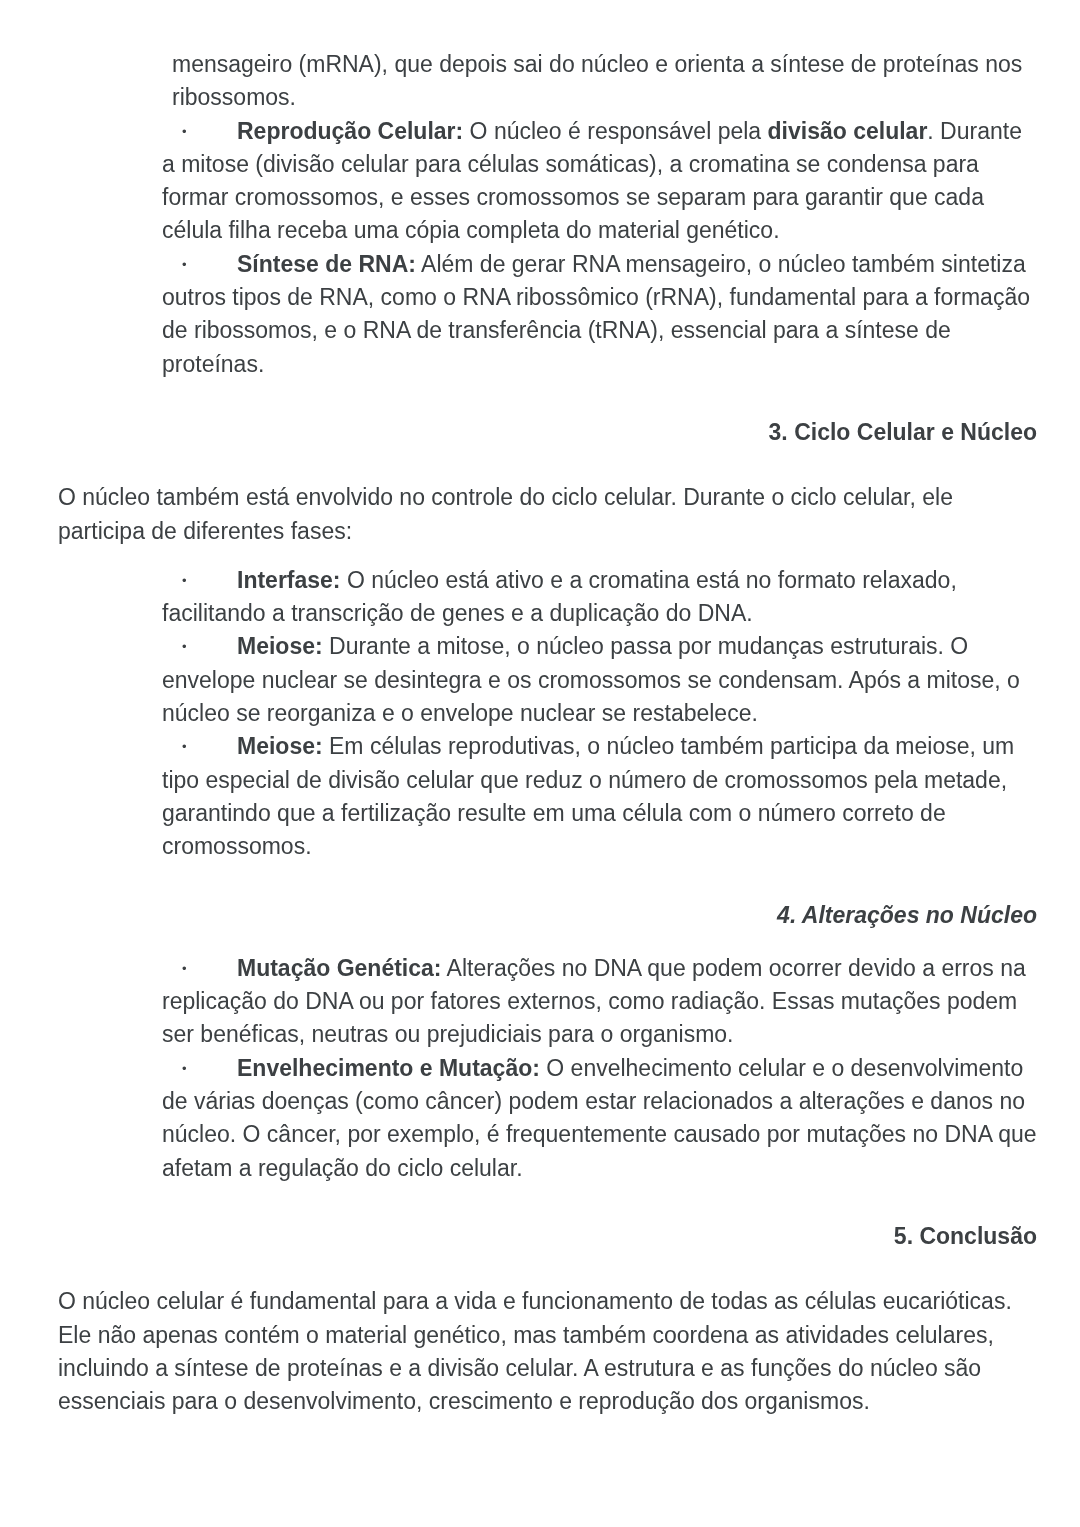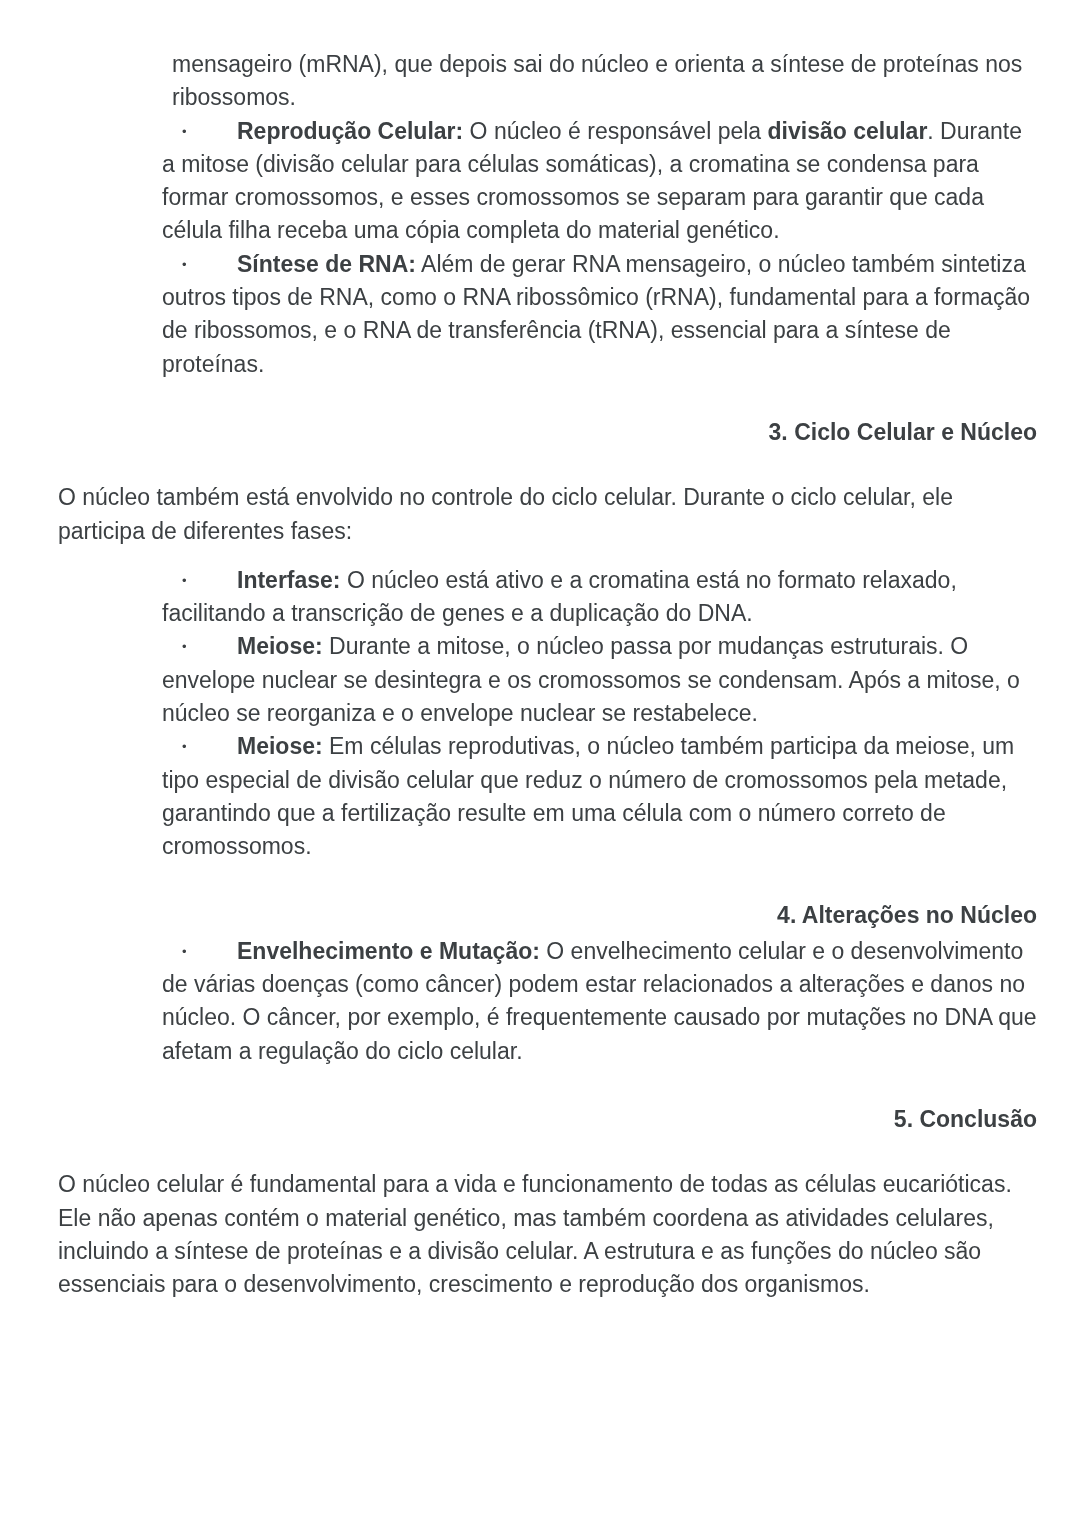--- a/index.html
+++ b/index.html
@@ -29,21 +29,22 @@
   .hanging {
     margin-left: 130px;
   }
   .heading {
     font-weight: bold;
     margin-top: 35px;
     margin-bottom: 32px;
     text-align: right;
   }
   .heading.tight {
-    margin-bottom: 3px;
+    margin-bottom: 20px;
+    font-style: italic;
   }
   .bullet {
     margin-left: 120px;
   }
   .bullet .dot {
     display: inline-block;
     margin-left: 20px;
     width: 55px;
     font-size: 13px;
     vertical-align: 3px;
@@ -59,17 +60,18 @@
   <div id="doc-blocks">
       <div class="block hanging"><span class="run">mensageiro (mRNA), que depois sai do núcleo e orienta a síntese de proteínas nos ribossomos.</span></div>
       <div class="block bullet"><span class="dot">•</span><span class="run b">Reprodução Celular:</span><span class="run"> O núcleo é responsável pela </span><span class="run b">divisão celular</span><span class="run">. Durante a mitose (divisão celular para células somáticas), a cromatina se condensa para formar cromossomos, e esses cromossomos se separam para garantir que cada célula filha receba uma cópia completa do material genético.</span></div>
       <div class="block bullet"><span class="dot">•</span><span class="run b">Síntese de RNA:</span><span class="run"> Além de gerar RNA mensageiro, o núcleo também sintetiza outros tipos de RNA, como o RNA ribossômico (rRNA), fundamental para a formação de ribossomos, e o RNA de transferência (tRNA), essencial para a síntese de proteínas.</span></div>
       <div class="block heading"><span class="run b">3. Ciclo Celular e Núcleo</span></div>
       <div class="block paragraph"><span class="run">O núcleo também está envolvido no controle do ciclo celular. Durante o ciclo celular, ele participa de diferentes fases:</span></div>
       <div class="block bullet"><span class="dot">•</span><span class="run b">Interfase:</span><span class="run"> O núcleo está ativo e a cromatina está no formato relaxado, facilitando a transcrição de genes e a duplicação do DNA.</span></div>
       <div class="block bullet"><span class="dot">•</span><span class="run b">Meiose:</span><span class="run"> Durante a mitose, o núcleo passa por mudanças estruturais. O envelope nuclear se desintegra e os cromossomos se condensam. Após a mitose, o núcleo se reorganiza e o envelope nuclear se restabelece.</span></div>
       <div class="block bullet"><span class="dot">•</span><span class="run b">Meiose:</span><span class="run"> Em células reprodutivas, o núcleo também participa da meiose, um tipo especial de divisão celular que reduz o número de cromossomos pela metade, garantindo que a fertilização resulte em uma célula com o número correto de cromossomos.</span></div>
       <div class="block heading tight"><span class="run b">4. Alterações no Núcleo</span></div>
+      <div class="block bullet"><span class="dot">•</span><span class="run b">Mutação Genética:</span><span class="run"> Alterações no DNA que podem ocorrer devido a erros na replicação do DNA ou por fatores externos, como radiação. Essas mutações podem ser benéficas, neutras ou prejudiciais para o organismo.</span></div>
       <div class="block bullet"><span class="dot">•</span><span class="run b">Envelhecimento e Mutação:</span><span class="run"> O envelhecimento celular e o desenvolvimento de várias doenças (como câncer) podem estar relacionados a alterações e danos no núcleo. O câncer, por exemplo, é frequentemente causado por mutações no DNA que afetam a regulação do ciclo celular.</span></div>
       <div class="block heading"><span class="run b">5. Conclusão</span></div>
       <div class="block paragraph"><span class="run">O núcleo celular é fundamental para a vida e funcionamento de todas as células eucarióticas. Ele não apenas contém o material genético, mas também coordena as atividades celulares, incluindo a síntese de proteínas e a divisão celular. A estrutura e as funções do núcleo são essenciais para o desenvolvimento, crescimento e reprodução dos organismos.</span></div>
     </div>
 </main>
 
 </body></html>

